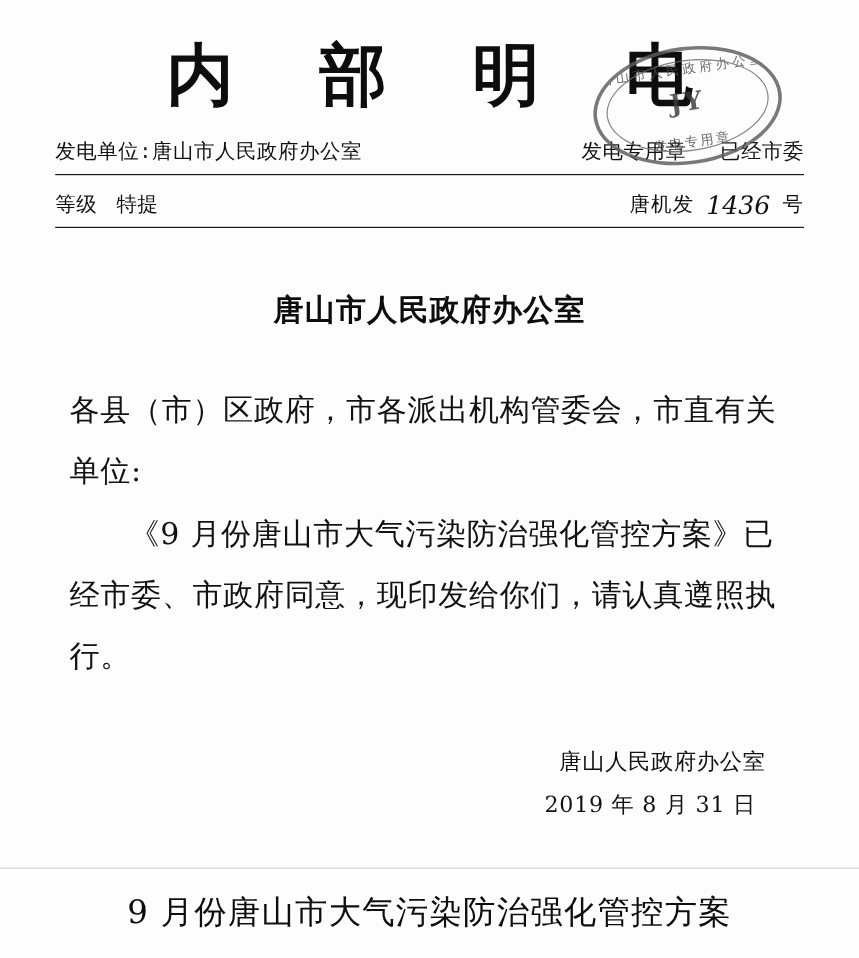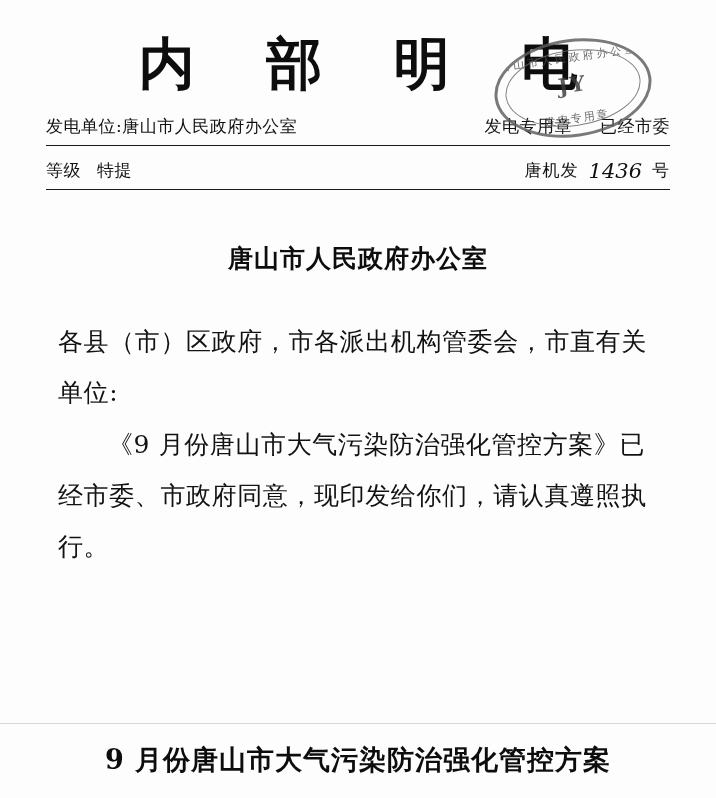--- a/index.html
+++ b/index.html
@@ -62,20 +62,21 @@
   }
   .rule {
     border-bottom: 1.6px solid #1a1a1a;
     height: 0;
   }
   .rule.thin {
     border-bottom: 1.3px solid #1a1a1a;
   }
   .meta-row .lbl {
     letter-spacing: 0.5px;
+    font-family: Liberation Mono, monospace;
   }
   .meta-row .val {
     letter-spacing: 0.5px;
   }
   .grade-row .left .lbl { margin-right: 16px; }
   .doc-num {
     display: flex;
     align-items: baseline;
   }
   .doc-num .prefix { letter-spacing: 1px; }
@@ -177,21 +178,21 @@
     padding-right: 8px;
   }
 
   
   .footer-heading {
     position: absolute;
     left: 0; right: 0;
     bottom: 20px;
     text-align: center;
     font-size: 27px;
-    font-weight: 700;
+    font-weight: 400;
     letter-spacing: 1px;
     color: #0d0d0d;
     white-space: nowrap;
   }
   .divider-bottom {
     position: absolute;
     left: 0; right: 0;
     bottom: 74px;
     border-top: 1px solid #d8d8d8;
   }
@@ -241,17 +242,21 @@
 
   <div class="doc-title">
     <span class="ln">唐山市人民政府办公室</span>
   </div>
 
   <div class="body-text">
     <p>各县（市）区政府，市各派出机构管委会，市直有关单位:</p>
     <p class="indent">《9 月份唐山市大气污染防治强化管控方案》已经市委、市政府同意，现印发给你们，请认真遵照执行。</p>
   </div>
 
+  <div class="signature">
+    <div class="issuer">唐山人民政府办公室</div>
+    <div class="date">2019 年 8 月 31 日</div>
+  </div>
 
   <div class="divider-bottom"></div>
   <div class="footer-heading">9 月份唐山市大气污染防治强化管控方案</div>
 
 </div>
 
 </body></html>

